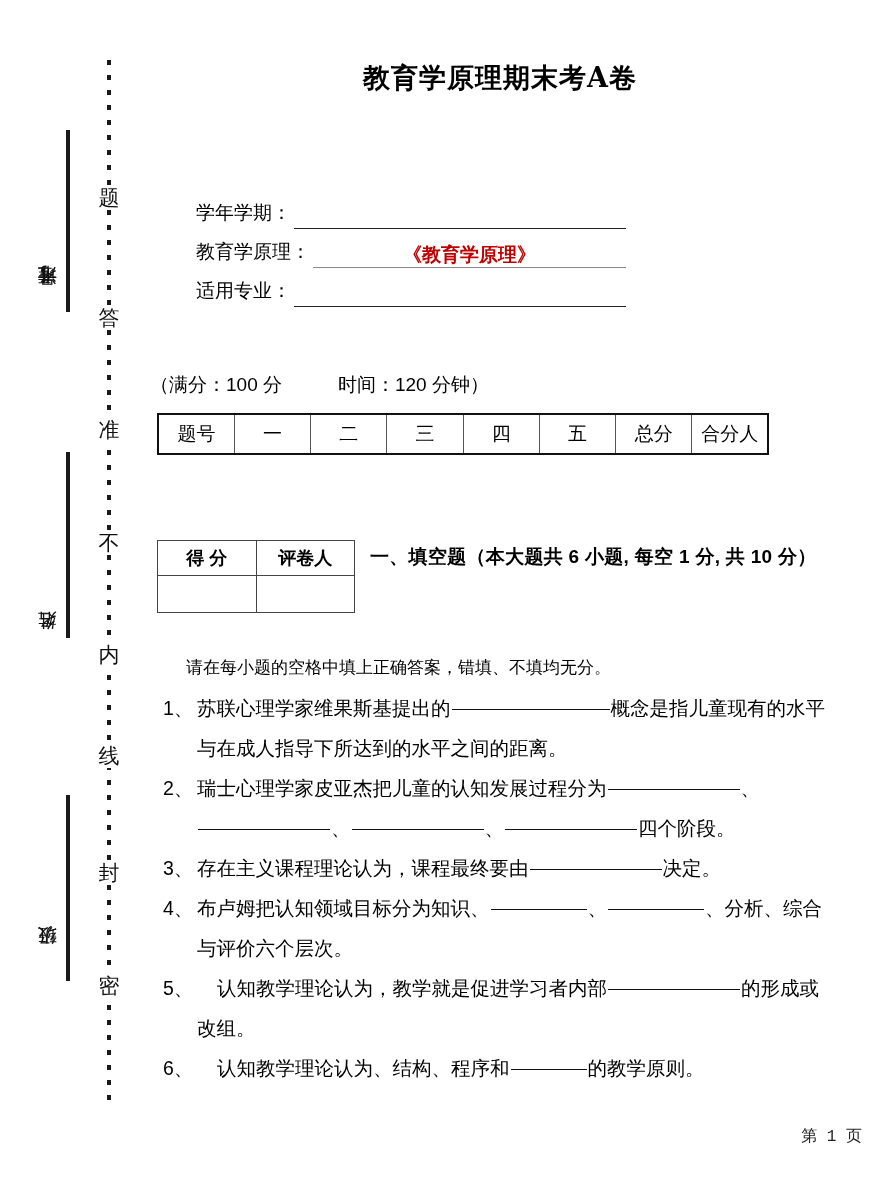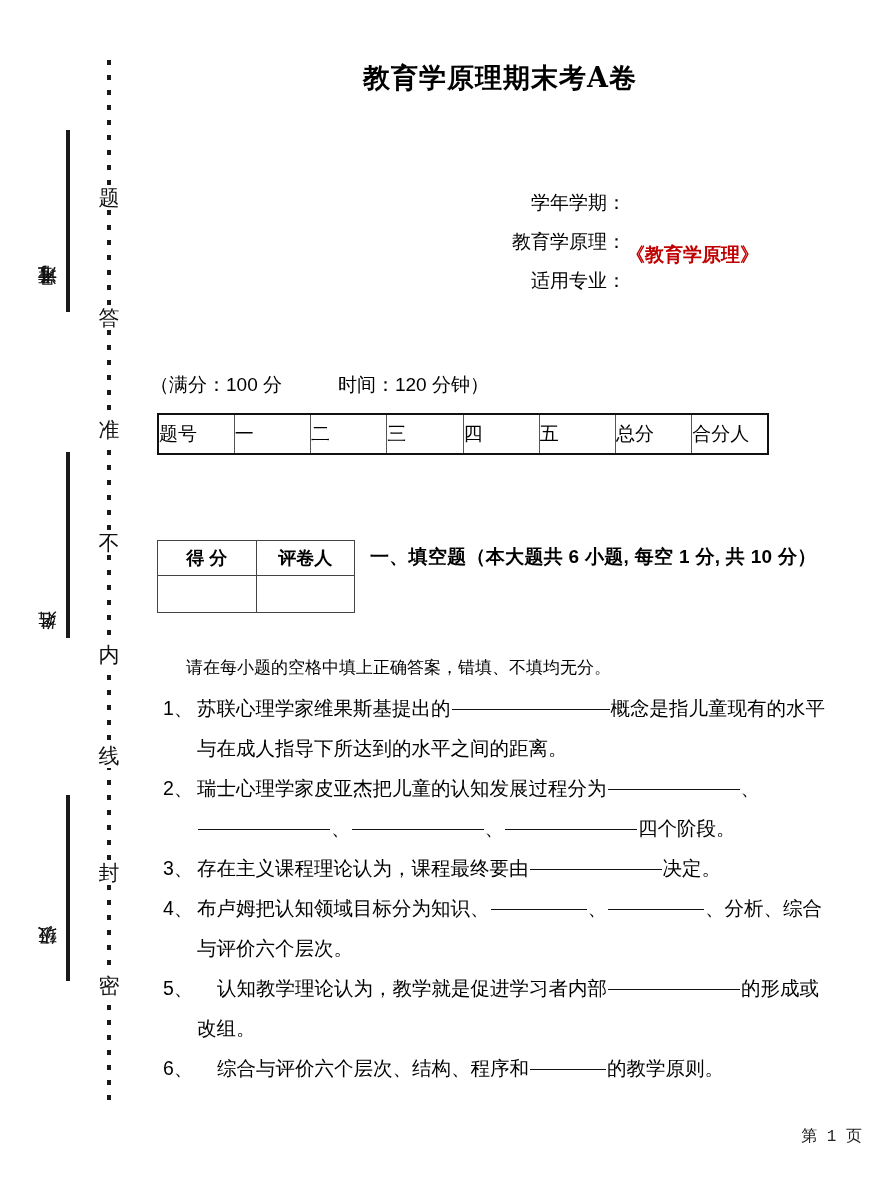--- a/index.html
+++ b/index.html
@@ -91,21 +91,20 @@
     position: absolute;
     left: 196px;
     top: 190px;
     width: 430px;
   }
   .form-row {
     position: relative;
     height: 39px;
     display: flex;
     align-items: flex-end;
-    flex-direction: column;
   }
   .form-label {
     font-size: 19px;
     line-height: 26px;
     white-space: nowrap;
     padding-bottom: 3px;
   }
   .form-line {
     position: relative;
     flex: 1;
@@ -144,21 +143,21 @@
     position: absolute;
     left: 157px;
     top: 413px;
     width: 612px;
     border-collapse: collapse;
     table-layout: fixed;
   }
   #score-table td {
     border: 1px solid #555;
     height: 36px;
-    text-align: left;
+    text-align: center;
     vertical-align: middle;
     font-size: 19px;
     padding: 0;
   }
   #score-table tr:first-child td { height: 38px; }
   #score-table { border: 2px solid #111; }
 
   
   #scorer-box {
     position: absolute;
@@ -350,21 +349,21 @@
       <div class="q-item">
         <span class="q-num">4、</span>
         <span class="q-text"><span>布卢姆把认知领域目标分为知识、</span><span class="blank b-sm">&nbsp;</span><span>、</span><span class="blank b-sm">&nbsp;</span><span>、分析、综合与评价六个层次。</span></span>
       </div>
       <div class="q-item">
         <span class="q-num">5、</span>
         <span class="q-text"><span class="q-indent"></span><span>认知教学理论认为，教学就是促进学习者内部</span><span class="blank b-md">&nbsp;</span><span>的形成或改组。</span></span>
       </div>
       <div class="q-item">
         <span class="q-num">6、</span>
-        <span class="q-text"><span class="q-indent"></span><span>综合与评价六个层次、结构、程序和</span><span class="blank b-xs">&nbsp;</span><span>的教学原则。</span></span>
+        <span class="q-text"><span class="q-indent"></span><span>认知教学理论认为、结构、程序和</span><span class="blank b-xs">&nbsp;</span><span>的教学原则。</span></span>
       </div>
     </div>
 
   <div id="footer">
     <span>第 1 页</span>
   </div>
 
 </div>
 
 </body></html>

